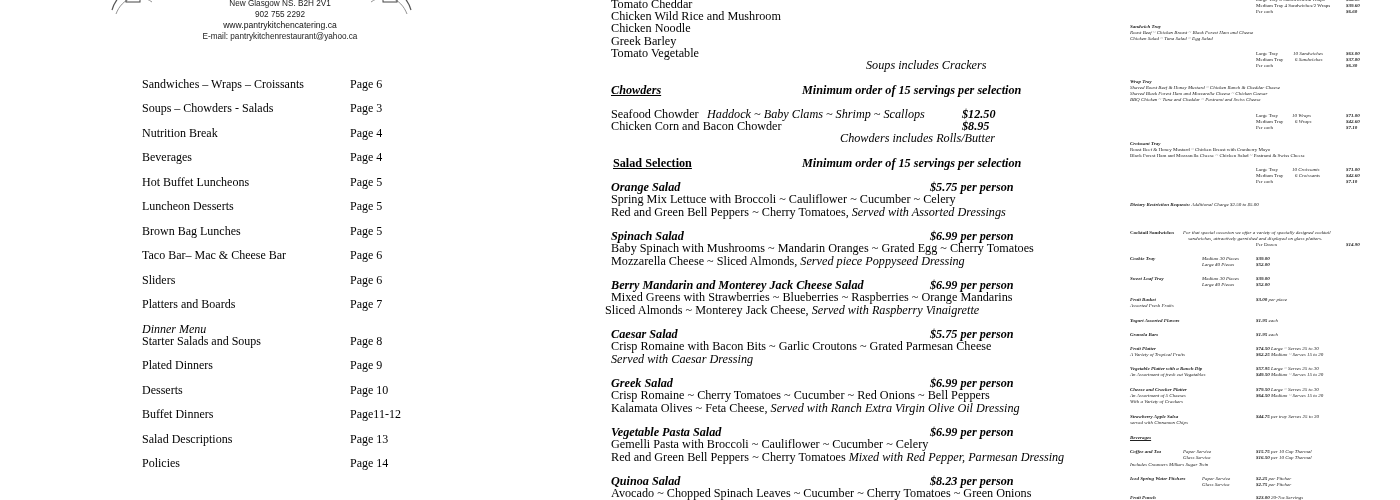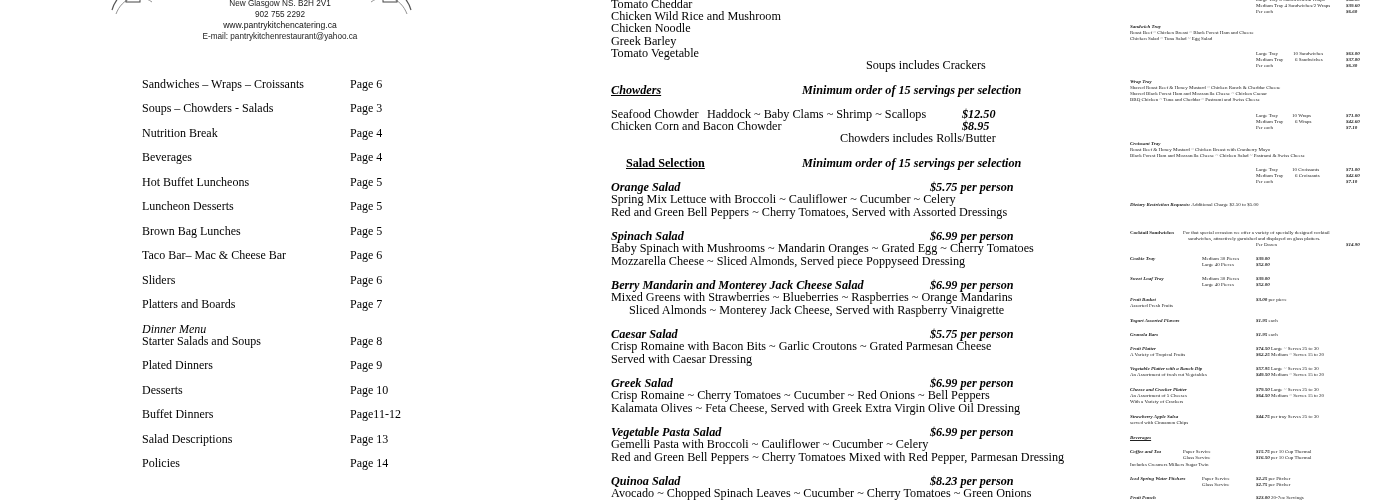--- a/index.html
+++ b/index.html
@@ -22,21 +22,21 @@
   .toc-row {
     position: absolute; left: 42px; width: 300px; font-size: 12px; line-height: 14px;
   }
   .toc-row .toc-label { position: absolute; left: 0; white-space: nowrap; }
   .toc-row .toc-page { position: absolute; left: 208px; white-space: nowrap; }
   .toc-sub { position: absolute; left: 42px; font-size: 12px; font-style: italic; }
 
   
   #page-soups { left: 600px; width: 420px; font-size: 12.2px; line-height: 12.6px; }
   .ln { position: absolute; white-space: nowrap; }
-  .it { }
+  .it { font-style: italic; }
   .bi { font-style: italic; font-weight: bold; }
   .u { text-decoration: underline; }
   .sec-title { font-weight: bold; font-style: italic; text-decoration: underline; }
   .sec-title-plain { font-weight: bold; text-decoration: underline; }
 
   
   #page-trays { left: 1120px; width: 250px; font-size: 5px; line-height: 6px; color: #222; }
   #page-trays .ln { font-size: 5px; }
   #page-trays .b { font-weight: bold; }
   #page-trays .bi { font-weight: bold; font-style: italic; }
@@ -142,52 +142,52 @@
   <div class="ln sec-title" style="left:11px;top:84px">Chowders</div>
   <div class="ln bi" style="left:202px;top:84px">Minimum order of 15 servings per selection</div>
 
   <div class="ln" style="left:11px;top:108px">Seafood Chowder</div>
   <div class="ln it" style="left:107px;top:108px">Haddock ~ Baby Clams ~ Shrimp ~ Scallops</div>
   <div class="ln bi" style="left:362px;top:108px">$12.50</div>
   <div class="ln" style="left:11px;top:120px">Chicken Corn and Bacon Chowder</div>
   <div class="ln bi" style="left:362px;top:120px">$8.95</div>
   <div class="ln it" style="left:240px;top:132px">Chowders includes Rolls/Butter</div>
 
-  <div class="ln sec-title-plain" style="left:26px;top:157px">Salad Selection</div>
+  <div class="ln sec-title-plain" style="left:13px;top:157px">Salad Selection</div>
   <div class="ln bi" style="left:202px;top:157px">Minimum order of 15 servings per selection</div>
 
   <div>
     <div class="ln bi" style="left:11px;top:181px">Orange Salad</div>
     <div class="ln bi" style="left:330px;top:181px">$5.75 per person</div>
     <div class="ln" style="left:11px;top:193px">Spring Mix Lettuce with Broccoli ~ Cauliflower ~ Cucumber ~ Celery</div>
     <div class="ln" style="left:11px;top:206px"><span>Red and Green Bell Peppers ~ Cherry Tomatoes, </span><span class="it">Served with Assorted Dressings</span></div>
   </div>
   <div>
     <div class="ln bi" style="left:11px;top:230px">Spinach Salad</div>
     <div class="ln bi" style="left:330px;top:230px">$6.99 per person</div>
     <div class="ln" style="left:11px;top:242px">Baby Spinach with Mushrooms ~ Mandarin Oranges ~ Grated Egg ~ Cherry Tomatoes</div>
     <div class="ln" style="left:11px;top:255px"><span>Mozzarella Cheese ~ Sliced Almonds, </span><span class="it">Served piece Poppyseed Dressing</span></div>
   </div>
   <div>
     <div class="ln bi" style="left:11px;top:279px">Berry Mandarin and Monterey Jack Cheese Salad</div>
     <div class="ln bi" style="left:330px;top:279px">$6.99 per person</div>
     <div class="ln" style="left:11px;top:291px">Mixed Greens with Strawberries ~ Blueberries ~ Raspberries ~ Orange Mandarins</div>
-    <div class="ln" style="left:29px;top:304px"><span>Sliced Almonds ~ Monterey Jack Cheese, </span><span class="it">Served with Raspberry Vinaigrette</span></div>
+    <div class="ln" style="left:5px;top:304px"><span>Sliced Almonds ~ Monterey Jack Cheese, </span><span class="it">Served with Raspberry Vinaigrette</span></div>
   </div>
   <div>
     <div class="ln bi" style="left:11px;top:328px">Caesar Salad</div>
     <div class="ln bi" style="left:330px;top:328px">$5.75 per person</div>
     <div class="ln" style="left:11px;top:340px">Crisp Romaine with Bacon Bits ~ Garlic Croutons ~ Grated Parmesan Cheese</div>
     <div class="ln it" style="left:11px;top:353px">Served with Caesar Dressing</div>
   </div>
   <div>
     <div class="ln bi" style="left:11px;top:377px">Greek Salad</div>
     <div class="ln bi" style="left:330px;top:377px">$6.99 per person</div>
     <div class="ln" style="left:11px;top:389px">Crisp Romaine ~ Cherry Tomatoes ~ Cucumber ~ Red Onions ~ Bell Peppers</div>
-    <div class="ln" style="left:11px;top:402px"><span>Kalamata Olives ~ Feta Cheese, </span><span class="it">Served with Greek Extra Virgin Olive Oil Dressing</span></div>
+    <div class="ln" style="left:11px;top:402px"><span>Kalamata Olives ~ Feta Cheese, </span><span class="it">Served with Ranch Extra Virgin Olive Oil Dressing</span></div>
   </div>
   <div>
     <div class="ln bi" style="left:11px;top:426px">Vegetable Pasta Salad</div>
     <div class="ln bi" style="left:330px;top:426px">$6.99 per person</div>
     <div class="ln" style="left:11px;top:438px">Gemelli Pasta with Broccoli ~ Cauliflower ~ Cucumber ~ Celery</div>
     <div class="ln" style="left:11px;top:451px"><span>Red and Green Bell Peppers ~ Cherry Tomatoes </span><span class="it">Mixed with Red Pepper, Parmesan Dressing</span></div>
   </div>
   <div>
     <div class="ln bi" style="left:11px;top:475px">Quinoa Salad</div>
     <div class="ln bi" style="left:330px;top:475px">$8.23 per person</div>

